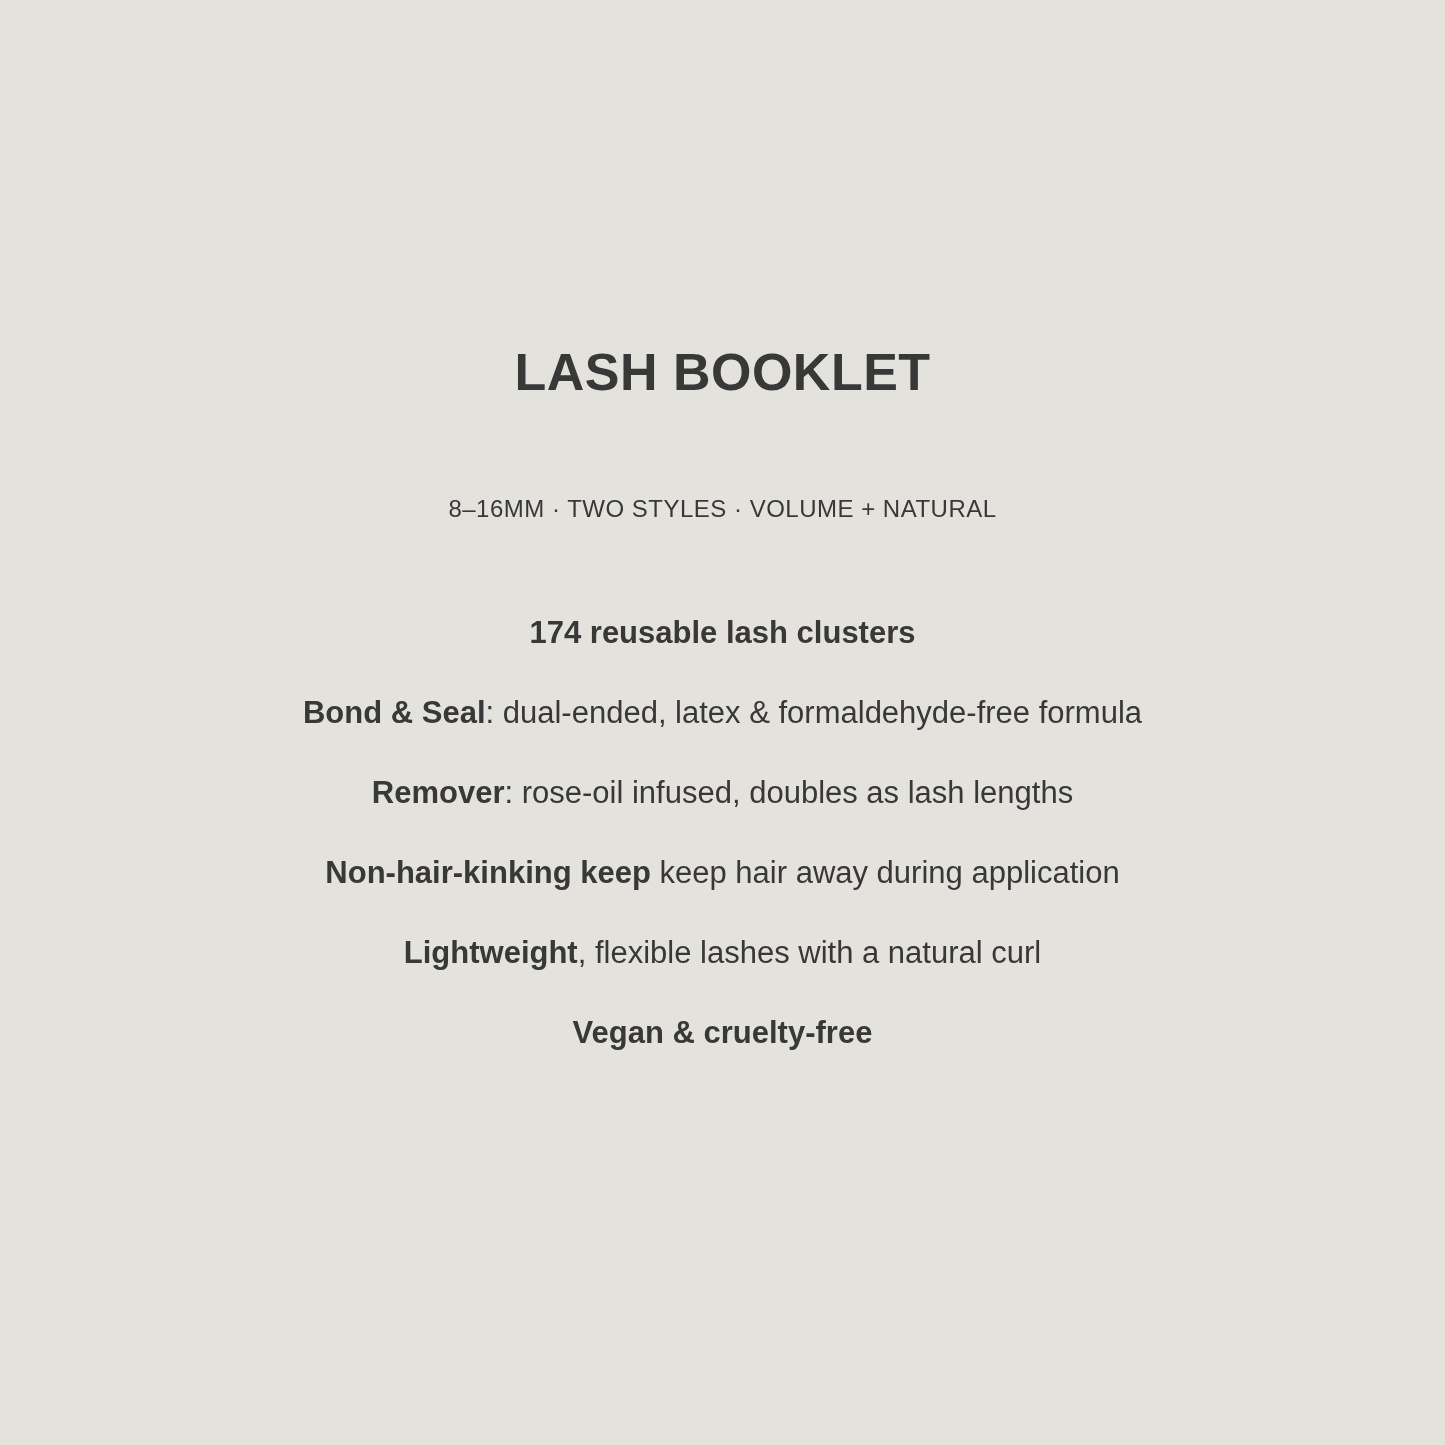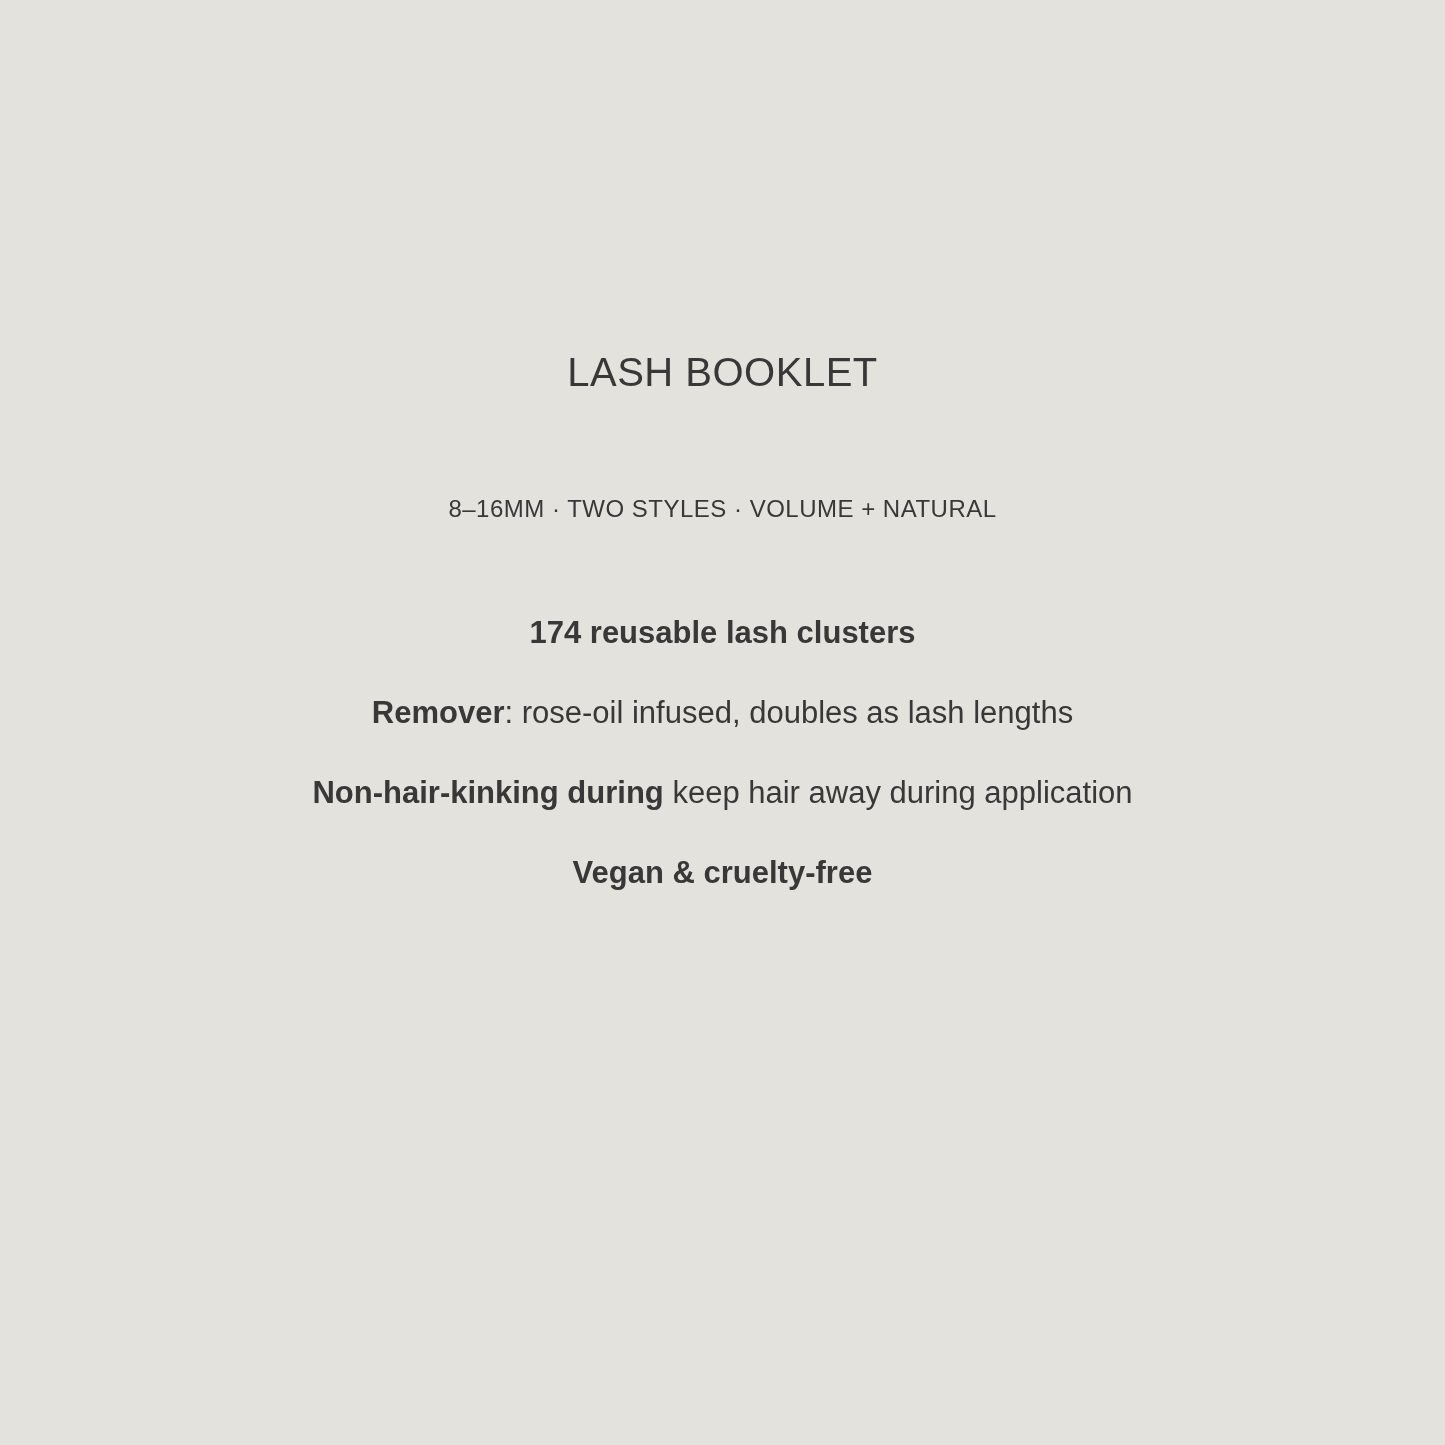--- a/index.html
+++ b/index.html
@@ -14,22 +14,22 @@
   }
   .card {
     position: absolute;
     inset: 0;
     box-sizing: border-box;
     padding-top: 352px;
     text-align: center;
   }
   .title {
     margin: 0 0 100px 0;
-    font-size: 40px;
-    font-weight: 400;
+    font-size: 52px;
+    font-weight: 700;
     line-height: 40px;
     letter-spacing: 0.5px;
   }
   .subtitle {
     margin: 0 0 90px 0;
     font-size: 24px;
     font-weight: 400;
     line-height: 34px;
     letter-spacing: 0.5px;
   }
@@ -47,17 +47,19 @@
   }
 </style>
 </head>
 <body style="background: rgb(228, 226, 221); color: rgb(56, 56, 56);">
 
 <main class="card">
   <h1 class="title">LASH BOOKLET</h1>
   <p class="subtitle">8–16MM · TWO STYLES · VOLUME + NATURAL</p>
   <section class="features" id="features">
       <p class="feature-line"><span class="seg-bold">174 reusable lash clusters</span></p>
+      <p class="feature-line"><span class="seg-bold">Bond &amp; Seal</span><span class="seg-regular">: dual-ended, latex &amp; formaldehyde-free formula</span></p>
       <p class="feature-line"><span class="seg-bold">Remover</span><span class="seg-regular">: rose-oil infused, doubles as lash lengths</span></p>
-      <p class="feature-line"><span class="seg-bold">Non-hair-kinking during</span><span class="seg-regular"> keep hair away during application</span></p>
+      <p class="feature-line"><span class="seg-bold">Non-hair-kinking keep</span><span class="seg-regular"> keep hair away during application</span></p>
+      <p class="feature-line"><span class="seg-bold">Lightweight</span><span class="seg-regular">, flexible lashes with a natural curl</span></p>
       <p class="feature-line"><span class="seg-bold">Vegan &amp; cruelty-free</span></p>
     </section>
 </main>
 
 </body></html>

